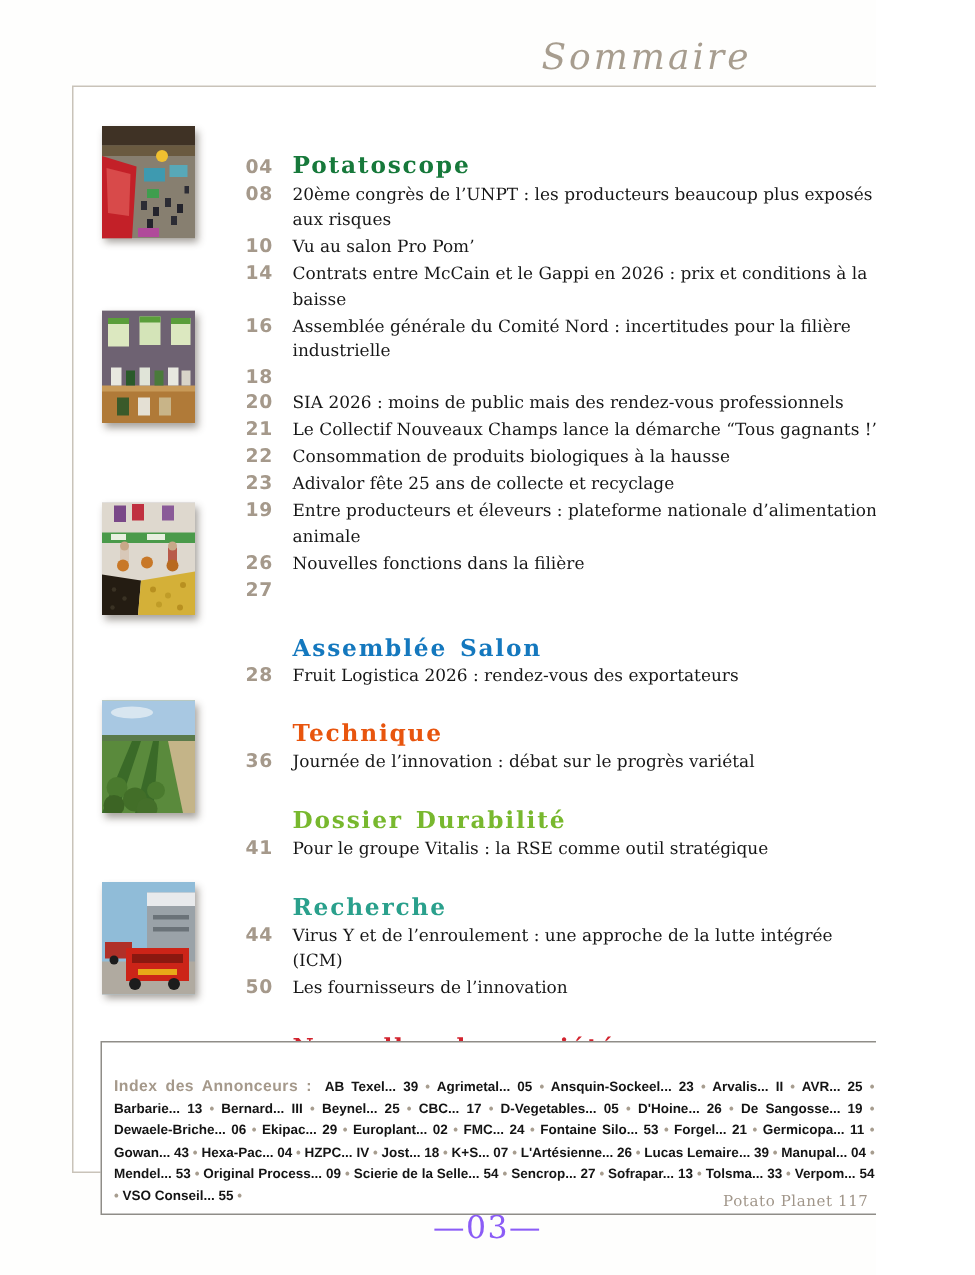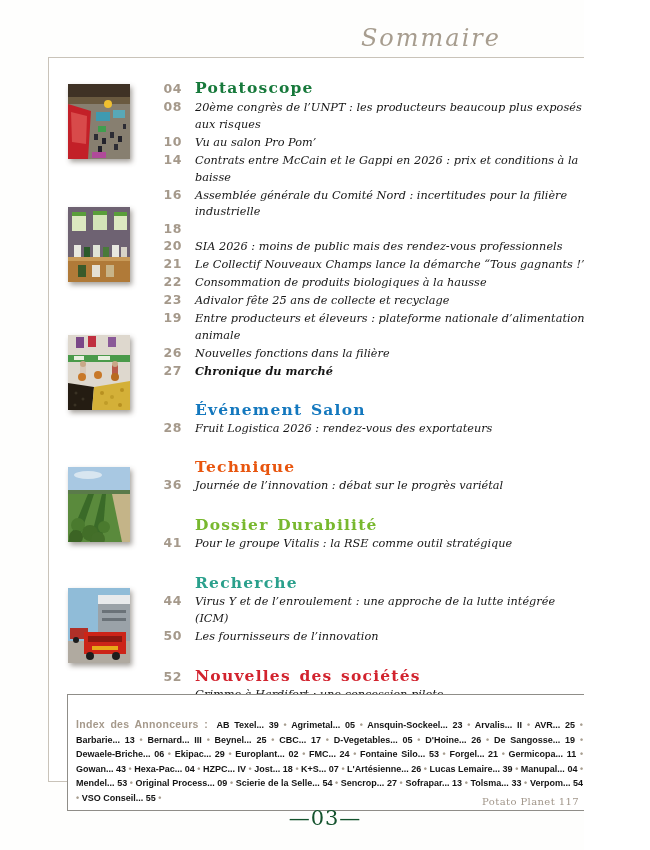--- a/index.html
+++ b/index.html
@@ -32,23 +32,23 @@
   .thumb.t4 { top:409px; }
   .thumb.t5 { top:530px; }
 
   .toc { position:absolute; left:99px; top:20px; width:444px; }
   .toc-row { display:flex; align-items:baseline; line-height:16.9px; }
   .toc-num {
     flex:none; width:34px; text-align:right; padding-right:13px;
     font-family:"DejaVu Sans", sans-serif; font-weight:bold;
     font-size:12.5px; color:#a5998b; letter-spacing:.5px;
   }
-  .toc-title { font-style:italic; font-size:11.3px; color:#161616; }
+  .toc-title { font-size:11.3px; color:#161616; }
   .toc-title.bold { font-weight:bold; }
-  .heading-row { line-height:20px; }
+  .heading-row { line-height:20px;margin-top:22px; }
   .heading-row.gap { margin-top:20px; }
   .section-title {
     font-weight:bold; font-size:15.5px; letter-spacing:1.2px; word-spacing:2px;
     font-family:"DejaVu Serif", serif;
   }
 
   .index-box {
     position:absolute; left:18px; top:636px; width:507px;
     border:1px solid #8f8d88; padding:22px 8px 4px 8px;
     background:#fff;
@@ -61,21 +61,21 @@
   .index-label { color:#a5998b; font-size:10.5px; letter-spacing:.3px; margin-right:4px; }
   .idx-entry { white-space:nowrap; }
   .idx-bullet { color:#a79d8f; }
 
   .footer-line {
     position:absolute; top:796px; left:0; width:650px; text-align:right;
     font-family:"DejaVu Serif", serif; font-size:10px; color:#a1968a; letter-spacing:.4px;
   }
   .folio {
     position:absolute; top:806px; left:0; width:650px; text-align:center;
-    font-family:"DejaVu Serif", serif; font-size:21px; color:#14532d; letter-spacing:1px;
+    font-family:"DejaVu Serif", serif; font-size:21px; color:#8b5cf6; letter-spacing:1px;
   }
 </style>
 </head>
 <body>
 
 <div class="page">
 
   <div class="sommaire-title">Sommaire</div>
 
   <div class="main-box">
@@ -232,25 +232,24 @@
         <div class="toc-row">
           <span class="toc-num">19</span>
           <span class="toc-title">Entre producteurs et éleveurs : plateforme nationale d’alimentation animale</span>
         </div>
         <div class="toc-row">
           <span class="toc-num">26</span>
           <span class="toc-title">Nouvelles fonctions dans la filière</span>
         </div>
         <div class="toc-row">
           <span class="toc-num">27</span>
-          <span class="toc-title bold">Chronique du marché</span>
-        </div>
-        <div class="toc-row heading-row gap">
-          <span class="toc-num"></span>
-          <span class="section-title" style="color: rgb(20, 120, 190);">Événement Salon</span>
+        </div>
+        <div class="toc-row heading-row gap">
+          <span class="toc-num"></span>
+          <span class="section-title" style="color: rgb(20, 120, 190);">Assemblée Salon</span>
         </div>
         <div class="toc-row">
           <span class="toc-num">28</span>
           <span class="toc-title">Fruit Logistica 2026 : rendez-vous des exportateurs</span>
         </div>
         <div class="toc-row heading-row gap">
           <span class="toc-num"></span>
           <span class="section-title" style="color: rgb(232, 85, 14);">Technique</span>
         </div>
         <div class="toc-row">

